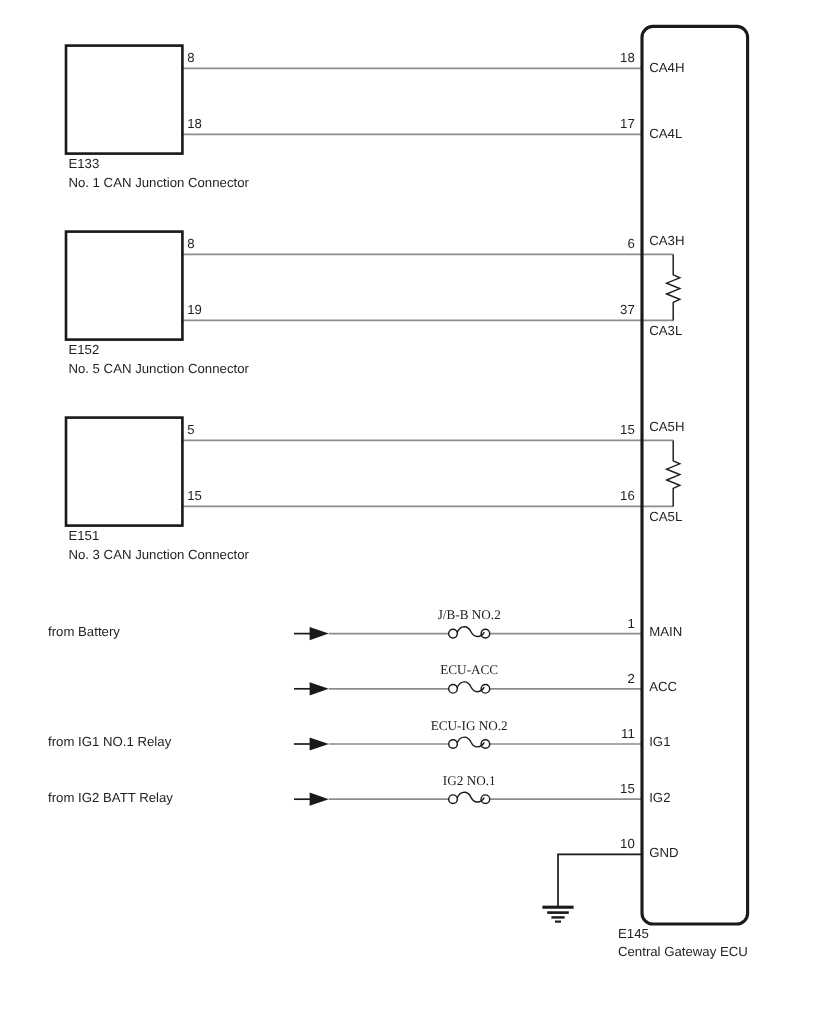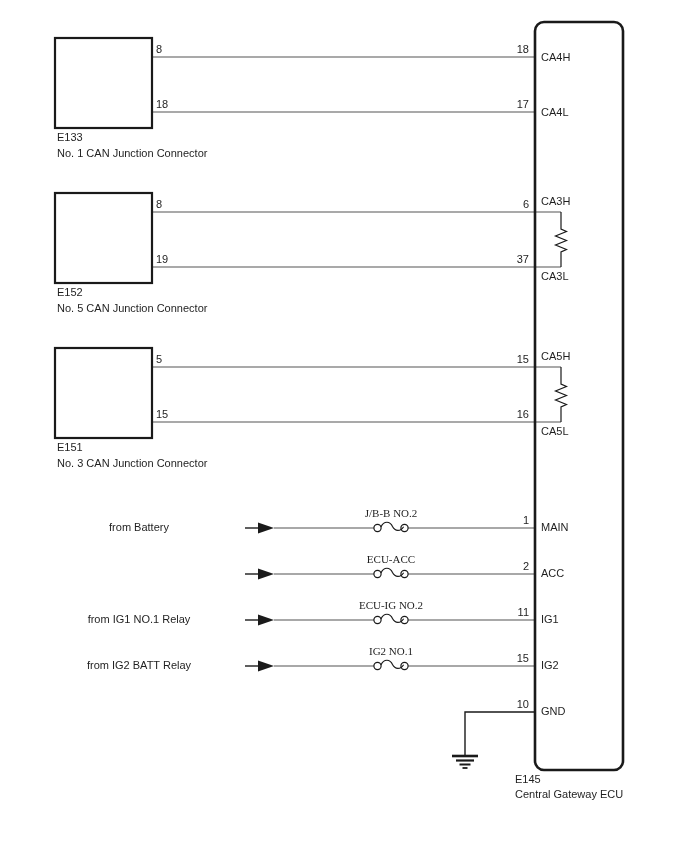--- a/index.html
+++ b/index.html
@@ -1,20 +1,20 @@
 <!DOCTYPE html>
 <html><head>
 <meta charset="utf-8">
 <style>
   html,body{margin:0;padding:0;background:#ffffff;}
   #stage{position:relative;width:688px;height:852px;background:#ffffff;overflow:hidden;
          font-family:"Liberation Sans",sans-serif;}
   .lbl{position:absolute;font:11px/14px "Liberation Sans",sans-serif;color:#1f1f1f;white-space:nowrap;}
   .r{width:50px;text-align:right;}
-  .src{width:198px;text-align:center;}
+  .src{width:198px;text-align:left;}
   .fuse{width:160px;text-align:center;font-family:Liberation Serif, serif;}
   svg{position:absolute;left:0;top:0;}
 </style>
 </head>
 <body>
 
 <div id="stage">
 
   <svg width="688" height="852" viewBox="0 0 688 852">
 

